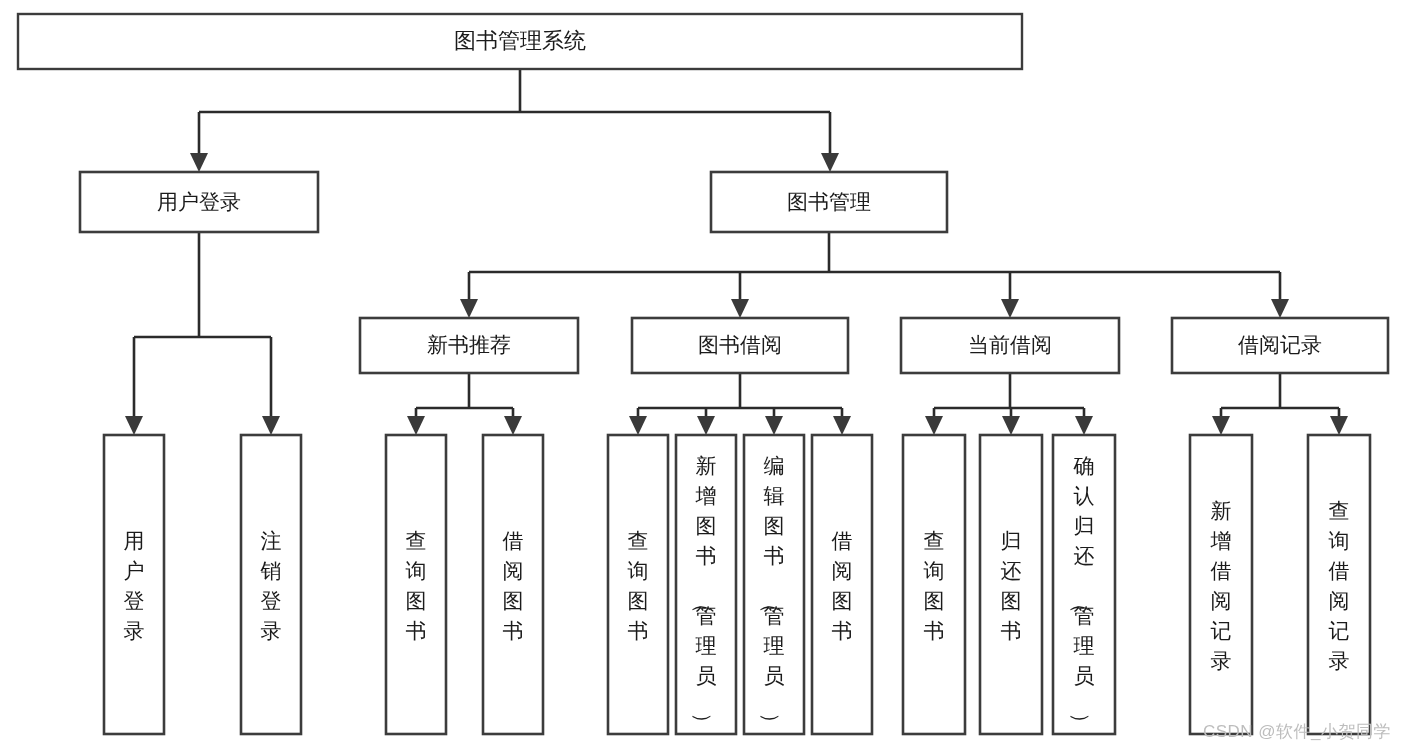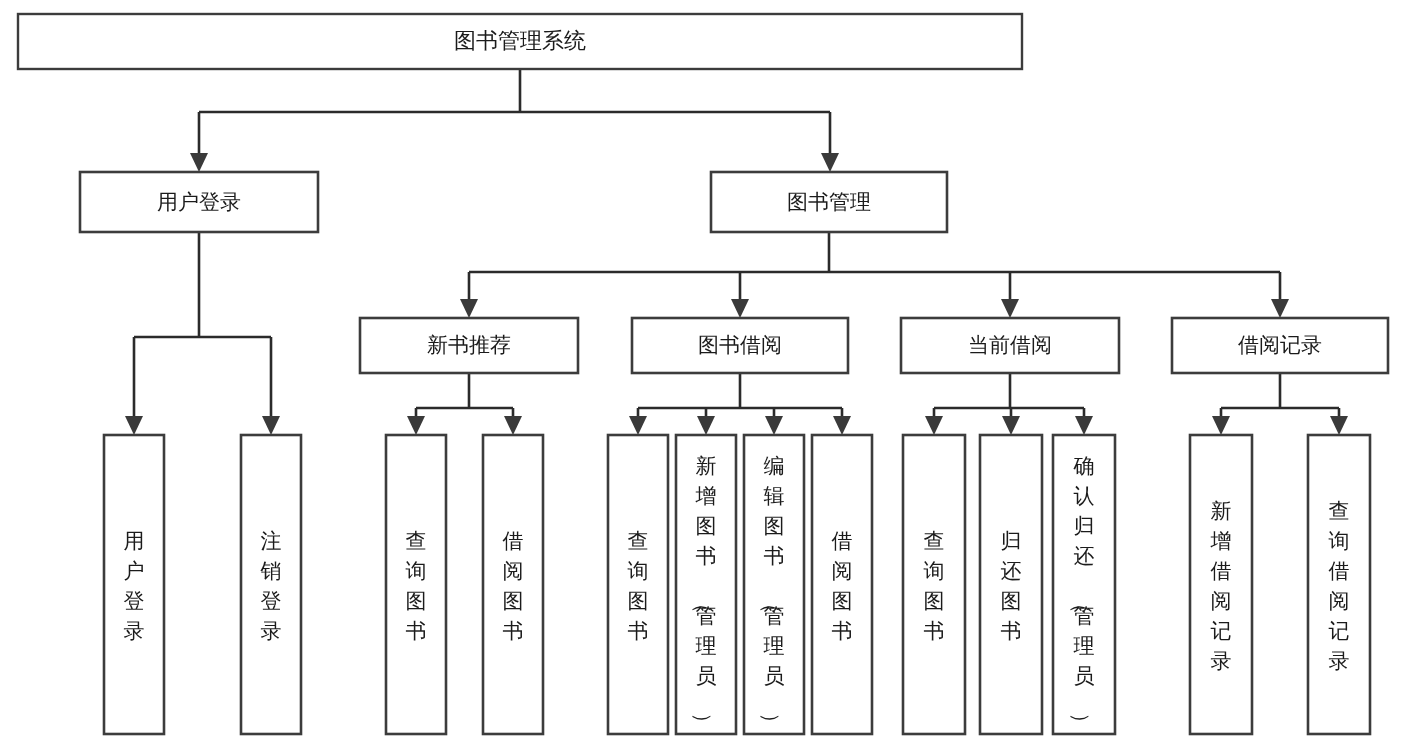--- a/index.html
+++ b/index.html
@@ -224,13 +224,14 @@
           <rect x="1190" y="435" width="62" height="299" class="node-rect"></rect>
           <text x="1221" y="517.5" class="leaf-label"><tspan x="1221" dy="0">新</tspan><tspan x="1221" dy="30">增</tspan><tspan x="1221" dy="30">借</tspan><tspan x="1221" dy="30">阅</tspan><tspan x="1221" dy="30">记</tspan><tspan x="1221" dy="30">录</tspan></text>
         </g>
         <g>
           <rect x="1308" y="435" width="62" height="299" class="node-rect"></rect>
           <text x="1339" y="517.5" class="leaf-label"><tspan x="1339" dy="0">查</tspan><tspan x="1339" dy="30">询</tspan><tspan x="1339" dy="30">借</tspan><tspan x="1339" dy="30">阅</tspan><tspan x="1339" dy="30">记</tspan><tspan x="1339" dy="30">录</tspan></text>
         </g>
       </g>
   </svg>
 
+  <div class="watermark">CSDN @软件_小贺同学</div>
 </div>
 
 </body></html>

